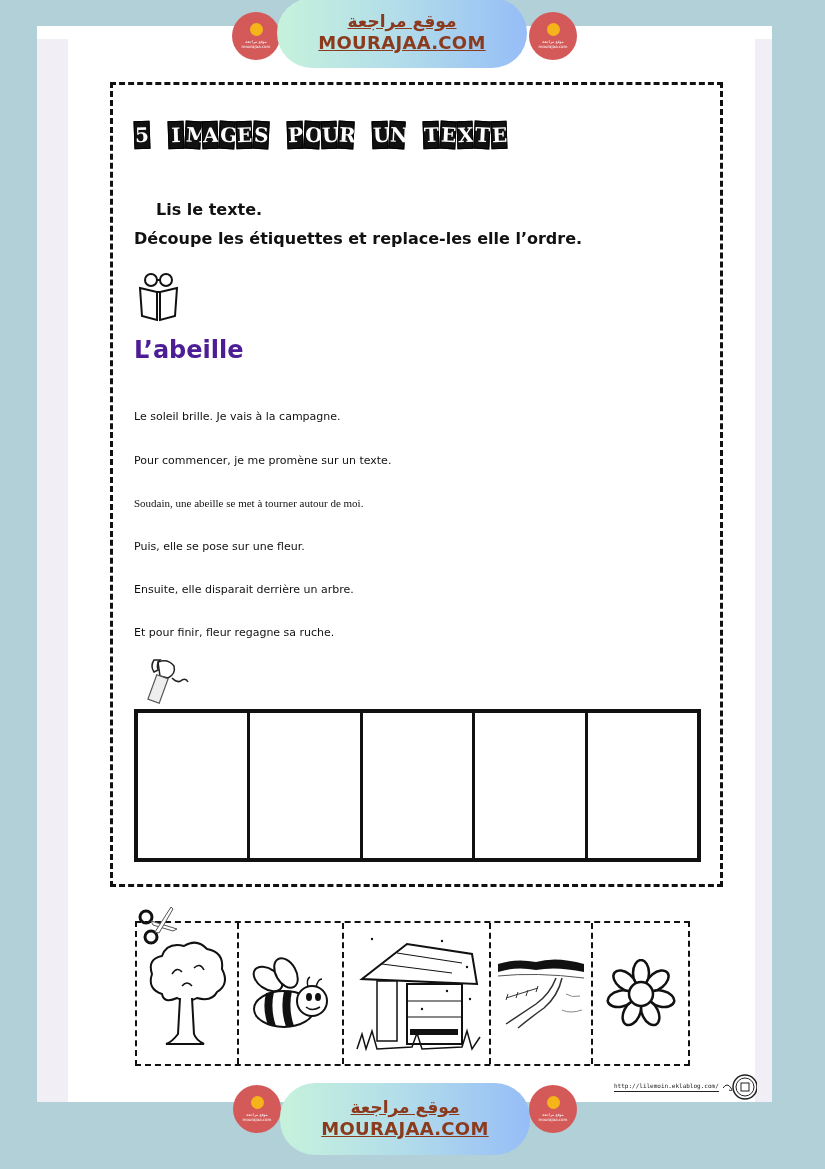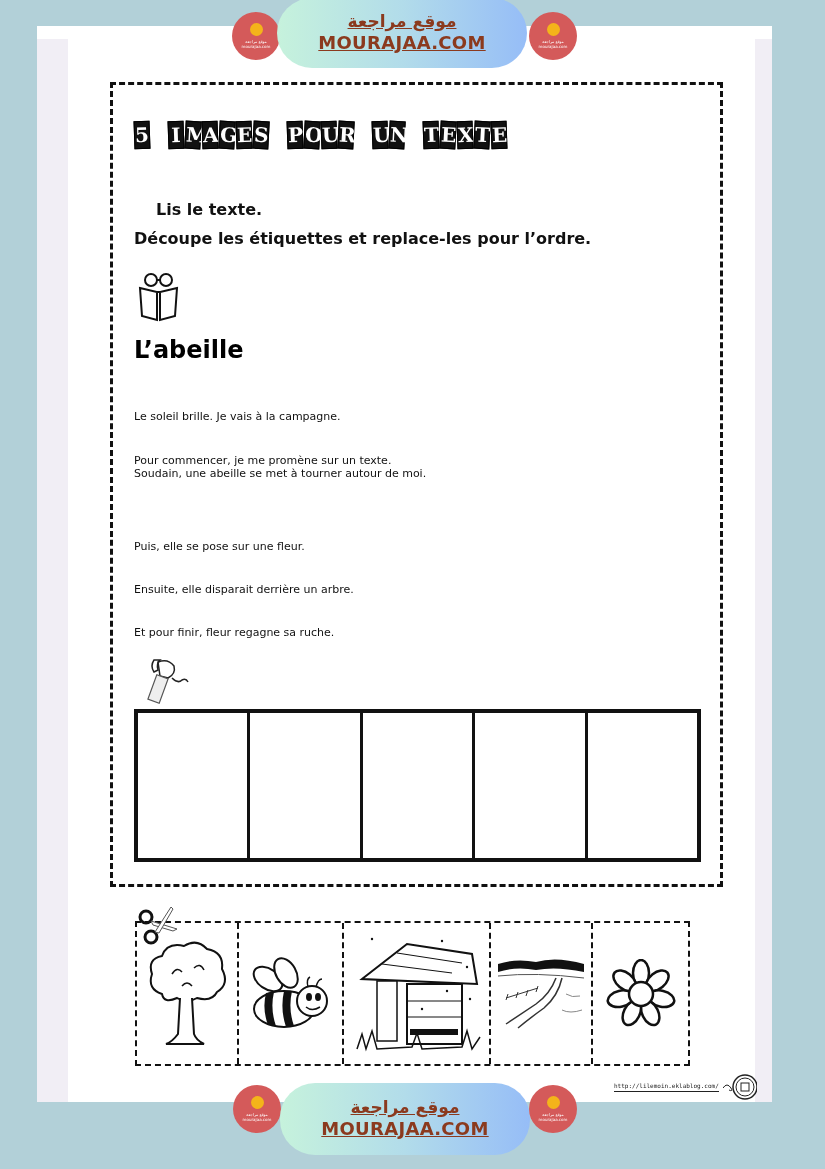--- a/index.html
+++ b/index.html
@@ -50,21 +50,21 @@
     border: 1px solid #000; transform: rotate(-2deg);
   }
   .title-letter:nth-child(even) { transform: rotate(3deg); }
 
   .instr { position: absolute; left: 134px; font-family: "DejaVu Sans", sans-serif; font-weight: bold; font-size: 16px; color: #111; }
   .instr-1 { top: 200px; margin-left: 22px; }
   .instr-2 { top: 229px; }
 
   .reader-icon { position: absolute; left: 137px; top: 272px; width: 44px; height: 50px; }
 
-  .story-title { position: absolute; left: 134px; top: 336px; font-size: 24px; font-weight: bold; color: #000000; font-family: "DejaVu Sans", sans-serif; }
+  .story-title { position: absolute; left: 134px; top: 336px; font-size: 24px; font-weight: bold; color: #4c1d95; font-family: "DejaVu Sans", sans-serif; }
 
   .story-line { position: absolute; left: 134px; font-size: 11px; color: #111; font-family: "DejaVu Sans", sans-serif; }
 
   .glue-icon { position: absolute; left: 144px; top: 656px; width: 48px; height: 50px; }
 
   .answer-grid {
     position: absolute; left: 134px; top: 709px; width: 567px; height: 153px;
     border: 4px solid #111; display: flex;
   }
   .answer-cell { flex: 1; border-right: 3px solid #111; }
@@ -130,36 +130,36 @@
   <div class="title-word">
       <span class="title-letter">T</span>
       <span class="title-letter">E</span>
       <span class="title-letter">X</span>
       <span class="title-letter">T</span>
       <span class="title-letter">E</span>
     </div>
 </div>
 
 <div class="instr instr-1">Lis le texte.</div>
-<div class="instr instr-2">Découpe les étiquettes et replace-les pour l’ordre.</div>
+<div class="instr instr-2">Découpe les étiquettes et replace-les elle l’ordre.</div>
 
 <svg class="reader-icon" viewBox="0 0 44 50">
   <circle cx="14" cy="8" r="6" fill="none" stroke="#111" stroke-width="2"></circle>
   <circle cx="29" cy="8" r="6" fill="none" stroke="#111" stroke-width="2"></circle>
   <line x1="20" y1="8" x2="23" y2="8" stroke="#111" stroke-width="2"></line>
   <path d="M3 16 L20 20 L20 48 L5 44 Z" fill="#fff" stroke="#111" stroke-width="2"></path>
   <path d="M40 16 L23 20 L23 48 L38 44 Z" fill="#fff" stroke="#111" stroke-width="2"></path>
   <line x1="20" y1="20" x2="23" y2="20" stroke="#111" stroke-width="2"></line>
 </svg>
 
 <div class="story-title">L’abeille</div>
 
 <div class="story-line" style="top:410px;">Le soleil brille. Je vais à la campagne.</div>
 <div class="story-line" style="top:454px;">Pour commencer, je me promène sur un texte.</div>
-<div class="story-line" style="top:467px;">Soudain, une abeille se met à tourner autour de moi.</div>
+<div class="story-line" style="top:497px;font-family:Liberation Serif, serif;">Soudain, une abeille se met à tourner autour de moi.</div>
 <div class="story-line" style="top:540px;">Puis, elle se pose sur une fleur.</div>
 <div class="story-line" style="top:583px;">Ensuite, elle disparait derrière un arbre.</div>
 <div class="story-line" style="top:626px;">Et pour finir, fleur regagne sa ruche.</div>
 
 <svg class="glue-icon" viewBox="0 0 48 50">
   <path d="M10 4 Q6 10 10 16 L14 14 Q12 8 16 4 Z" fill="none" stroke="#222" stroke-width="1.5"></path>
   <path d="M14 6 Q24 2 30 10 Q32 18 24 22 L16 20 Z" fill="none" stroke="#222" stroke-width="1.5"></path>
   <rect x="8" y="20" width="12" height="26" transform="rotate(20 14 33)" fill="#eee" stroke="#555" stroke-width="1.2"></rect>
   <path d="M28 22 Q34 28 38 24 Q42 22 44 26" fill="none" stroke="#222" stroke-width="1.5"></path>
 </svg>

